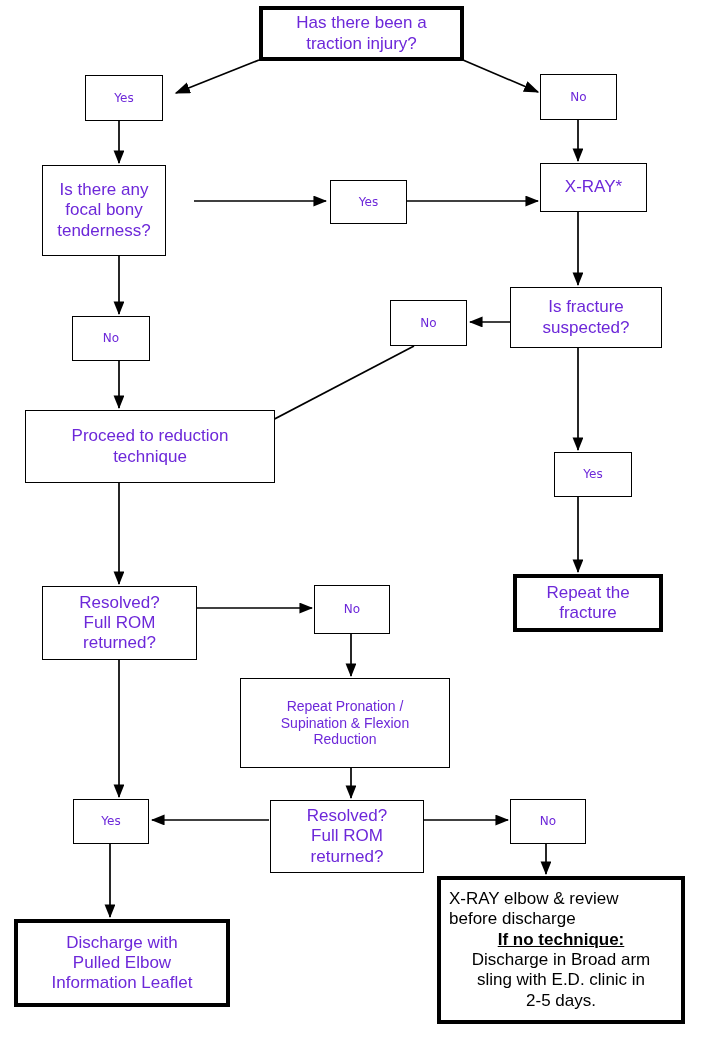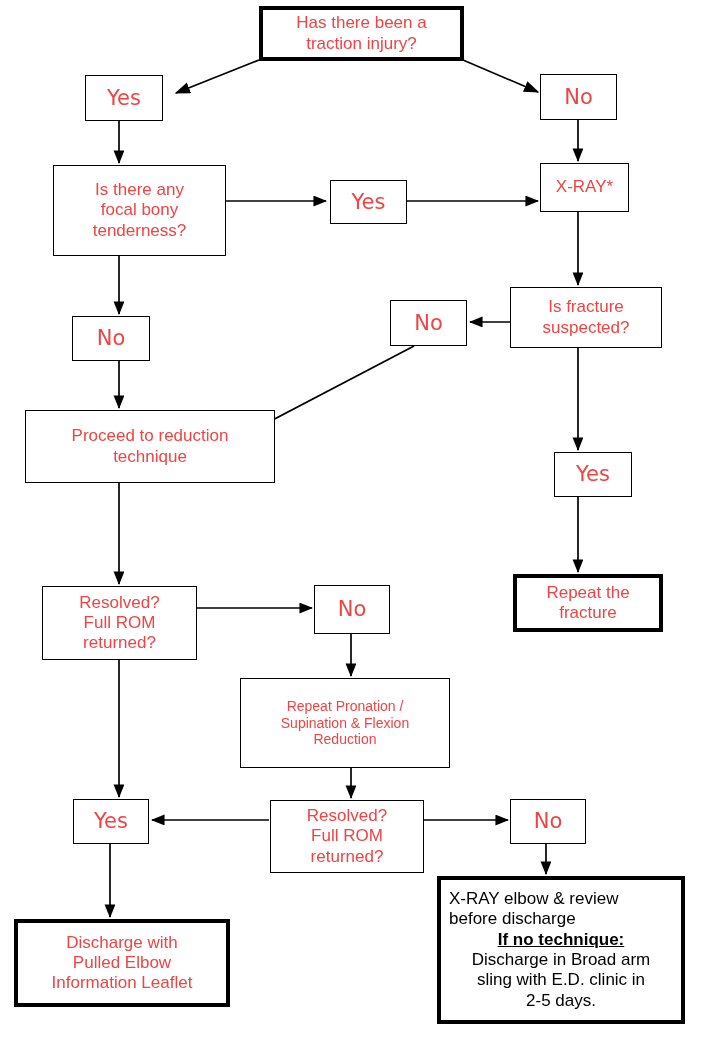--- a/index.html
+++ b/index.html
@@ -26,37 +26,37 @@
   }
   .node {
     position: absolute;
     box-sizing: border-box;
     background: #ffffff;
     border: 1.6px solid #000000;
     display: flex;
     align-items: center;
     justify-content: center;
     text-align: center;
-    color: #ef4444;
+    color: #6d28d9;
     line-height: 1.18;
     z-index: 2;
   }
   .node.bold-border {
     border: 4px solid #000000;
   }
   .node .txt {
     display: block;
     width: 100%;
     white-space: pre-line;
     padding: 0 3px;
   }
   
   .node.token .txt {
     font-family: "DejaVu Sans", sans-serif;
-    font-size: 21px;
+    font-size: 12px;
   }
   .node.prose .txt {
     font-family: "Liberation Sans", sans-serif;
     font-size: 17px;
   }
   .node.prose.small .txt { font-size: 14px; }
   .multiline-box {
     position: absolute;
     box-sizing: border-box;
     background: #ffffff;
@@ -150,35 +150,35 @@
   </div>
 
   <div class="node token" style="left:85px; top:75px; width:78px; height:46px;">
     <span class="txt">Yes</span>
   </div>
 
   <div class="node token" style="left:540px; top:74px; width:77px; height:46px;">
     <span class="txt">No</span>
   </div>
 
-  <div class="node prose" style="left:53px; top:165px; width:173px; height:91px;justify-content:flex-end;">
+  <div class="node prose" style="left:42px; top:165px; width:124px; height:91px;justify-content:flex-end;">
     <span class="txt">Is there any
 focal bony
 tenderness?</span>
   </div>
 
   <div class="node token" style="left:330px; top:180px; width:77px; height:44px;">
     <span class="txt">Yes</span>
   </div>
 
   <div class="node token" style="left:72px; top:316px; width:78px; height:45px;">
     <span class="txt">No</span>
   </div>
 
-  <div class="node prose" style="left:540px; top:163px; width:89px; height:49px;">
+  <div class="node prose" style="left:540px; top:163px; width:107px; height:49px;">
     <span class="txt">X-RAY*</span>
   </div>
 
   <div class="node prose" style="left:510px; top:287px; width:152px; height:61px;">
     <span class="txt">Is fracture
 suspected?</span>
   </div>
 
   <div class="node token" style="left:390px; top:300px; width:77px; height:46px;">
     <span class="txt">No</span>

